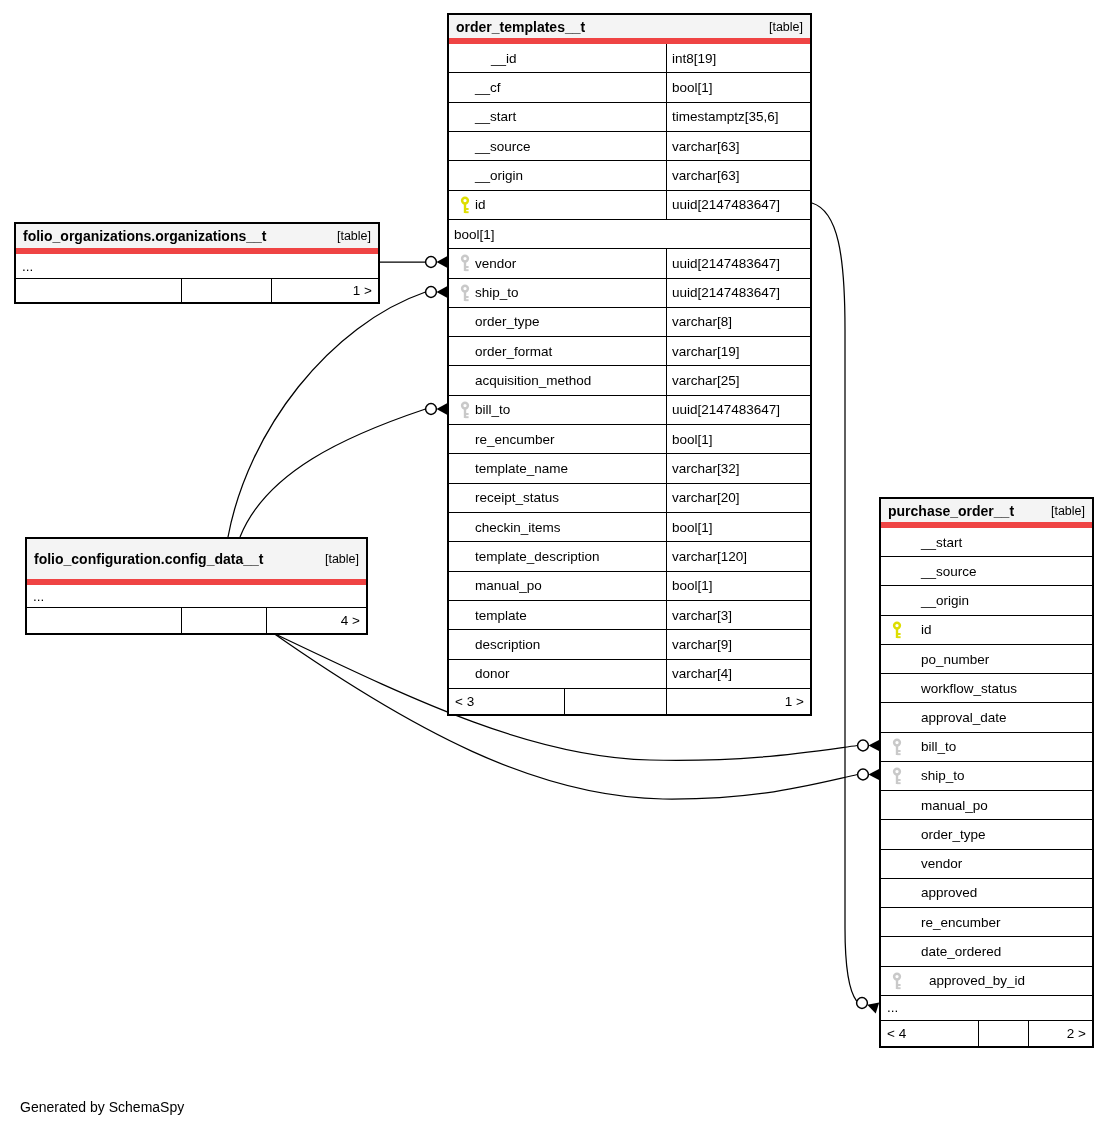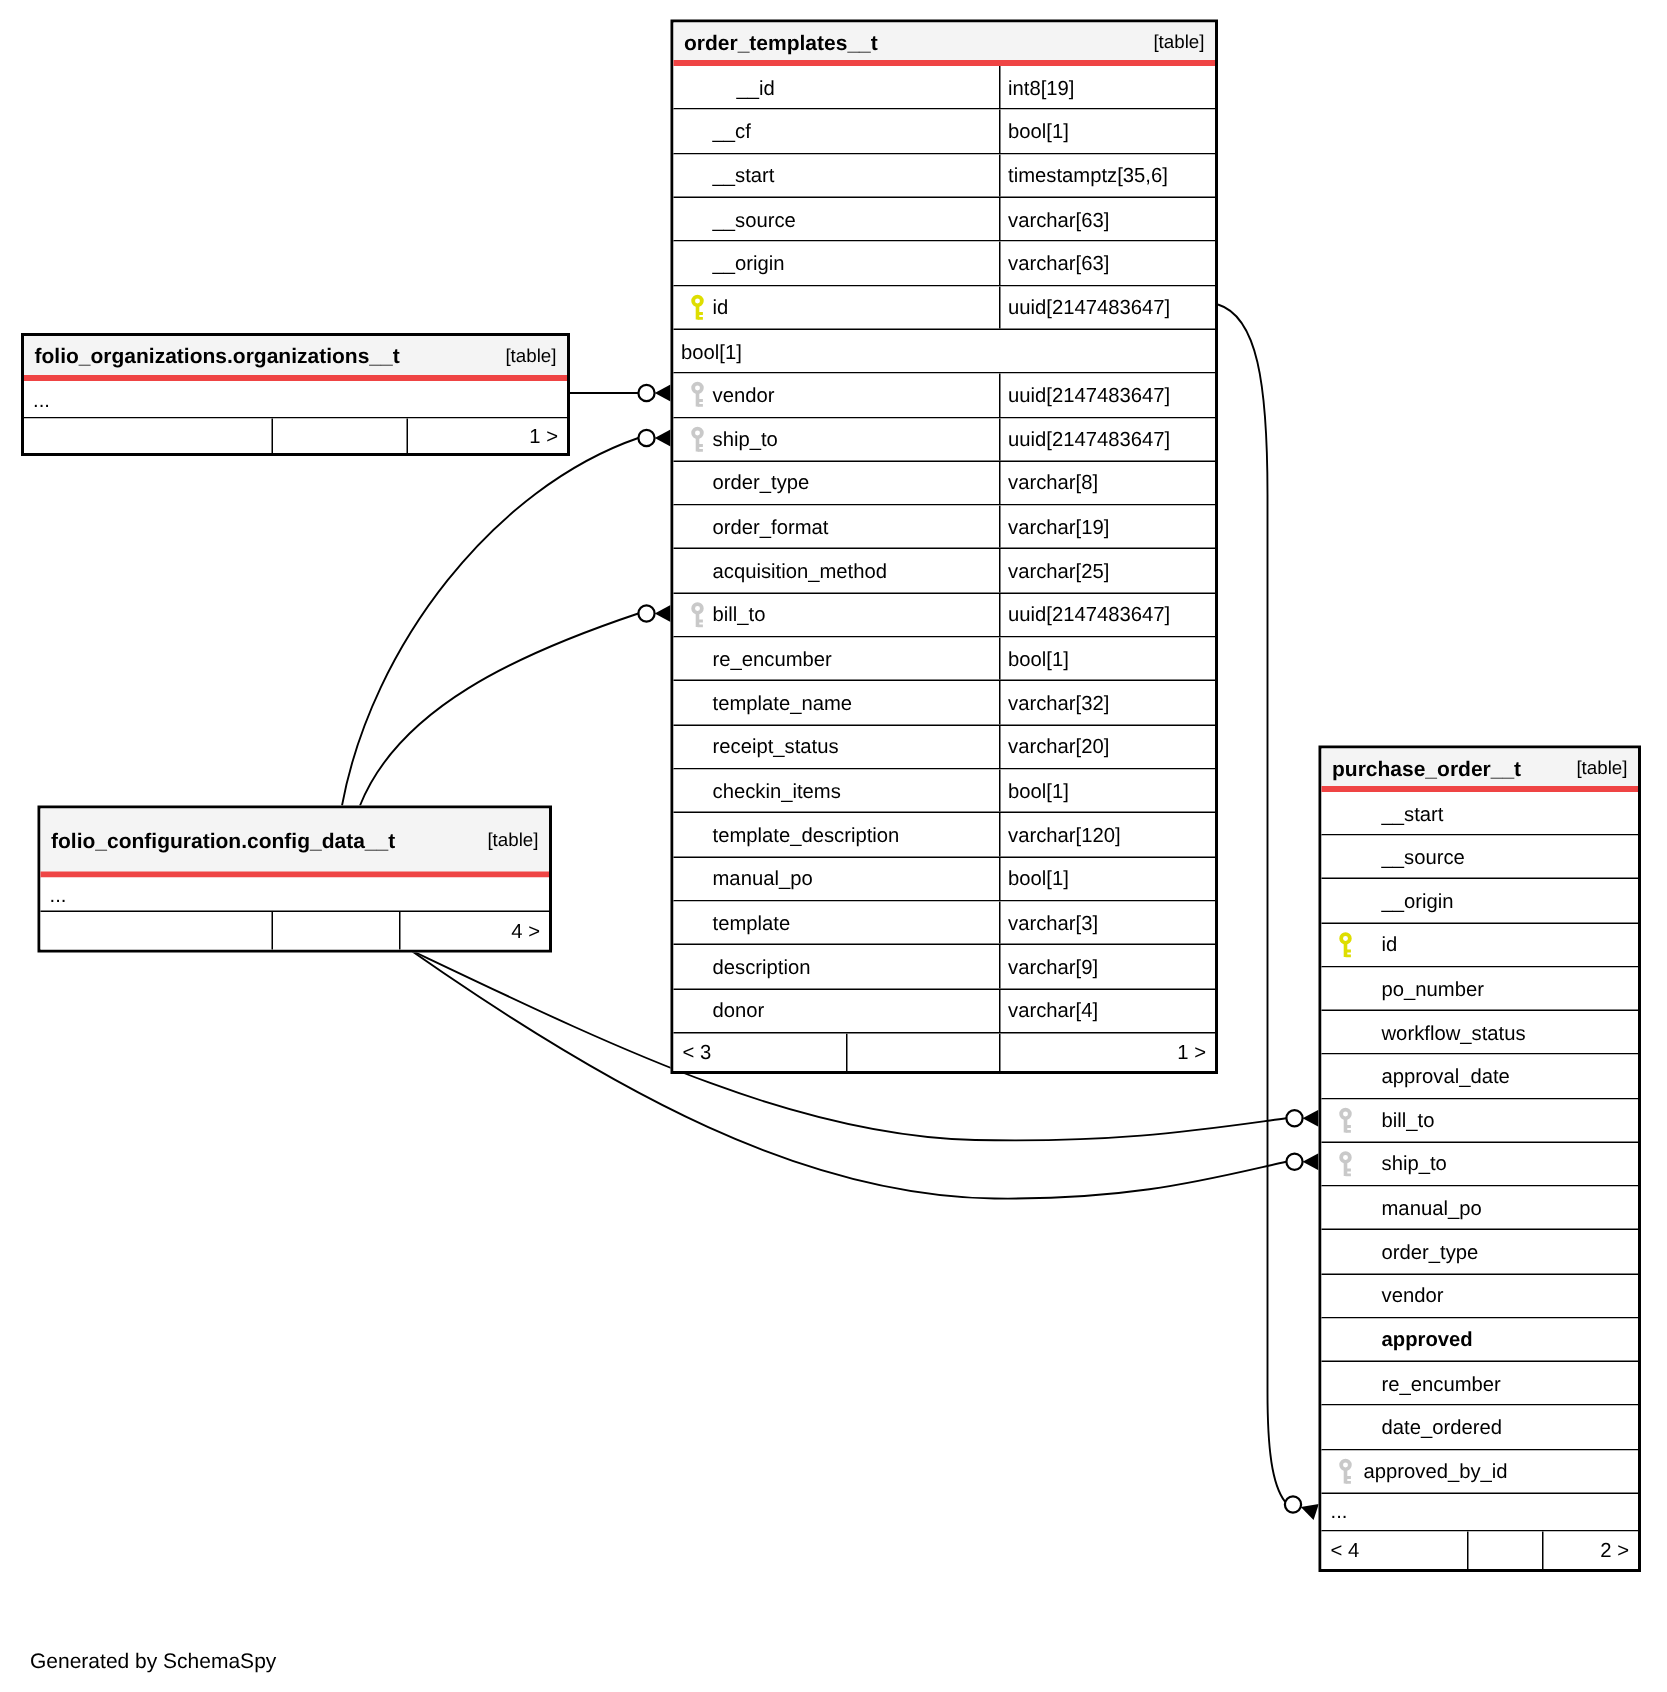--- a/index.html
+++ b/index.html
@@ -8,21 +8,21 @@
     font-family:"Liberation Sans",sans-serif;font-size:13.5px;color:#000;
     overflow:hidden;
   }
   #edges{position:absolute;left:0;top:0;z-index:1;pointer-events:none;}
   .tbl{
     position:absolute;background:#fff;border:2px solid #000;
     box-sizing:border-box;z-index:2;
   }
   .hdr{
     display:flex;justify-content:space-between;align-items:center;
-    background:#f4f4f4;border-bottom:4px solid #ef4444;
+    background:#f4f4f4;border-bottom:6px solid #ef4444;
     padding:0 7px;box-sizing:border-box;white-space:nowrap;
   }
   .tname{font-weight:bold;font-size:14px;}
   .ttag{font-size:12.5px;padding-left:6px;font-weight:normal;}
   .row{
     position:relative;display:flex;align-items:stretch;
     border-bottom:1px solid #000;box-sizing:border-box;background:#fff;
   }
   .namecell{
     display:flex;align-items:center;box-sizing:border-box;height:100%;
@@ -284,36 +284,36 @@
         <div class="row" style="height: 29.24px;">
           <div class="namecell" style="padding-left: 40px; flex: 1 1 0%;">manual_po</div>
         </div>
         <div class="row" style="height: 29.24px;">
           <div class="namecell" style="padding-left: 40px; flex: 1 1 0%;">order_type</div>
         </div>
         <div class="row" style="height: 29.24px;">
           <div class="namecell" style="padding-left: 40px; flex: 1 1 0%;">vendor</div>
         </div>
         <div class="row" style="height: 29.24px;">
-          <div class="namecell" style="padding-left: 40px; flex: 1 1 0%; font-weight: bold;">approved</div>
+          <div class="namecell" style="padding-left: 40px; flex: 1 1 0%;">approved</div>
         </div>
         <div class="row" style="height: 29.24px;">
           <div class="namecell" style="padding-left: 40px; flex: 1 1 0%;">re_encumber</div>
         </div>
         <div class="row" style="height: 29.24px;">
           <div class="namecell" style="padding-left: 40px; flex: 1 1 0%;">date_ordered</div>
         </div>
         <div class="row" style="height: 29.24px;">
           <svg width="12" height="18" viewBox="0 0 12 18" class="keyicon">
             <circle cx="6" cy="4.6" r="2.9" fill="none" stroke="#c9c9c9" stroke-width="2.5"></circle>
             <line x1="6" y1="7.6" x2="6" y2="17" stroke="#c9c9c9" stroke-width="2.4"></line>
             <line x1="6" y1="13" x2="9.6" y2="13" stroke="#c9c9c9" stroke-width="1.9"></line>
             <line x1="6" y1="16.2" x2="9.6" y2="16.2" stroke="#c9c9c9" stroke-width="1.9"></line>
           </svg>
-          <div class="namecell" style="padding-left: 28px; flex: 1 1 0%;">approved_by_id</div>
+          <div class="namecell" style="padding-left: 48px; flex: 1 1 0%;">approved_by_id</div>
         </div>
         <div class="erow" style="height: 25px;">...</div>
         <div class="ftr" style="height: 25px;">
           <div class="fcell" style="width: 98px;">&lt; 4</div>
           <div class="fcell" style="width: 50px;"></div>
           <div class="fcell">2 &gt;</div>
         </div>
       </div>
     </div>
   <div class="note">Generated by SchemaSpy</div>

